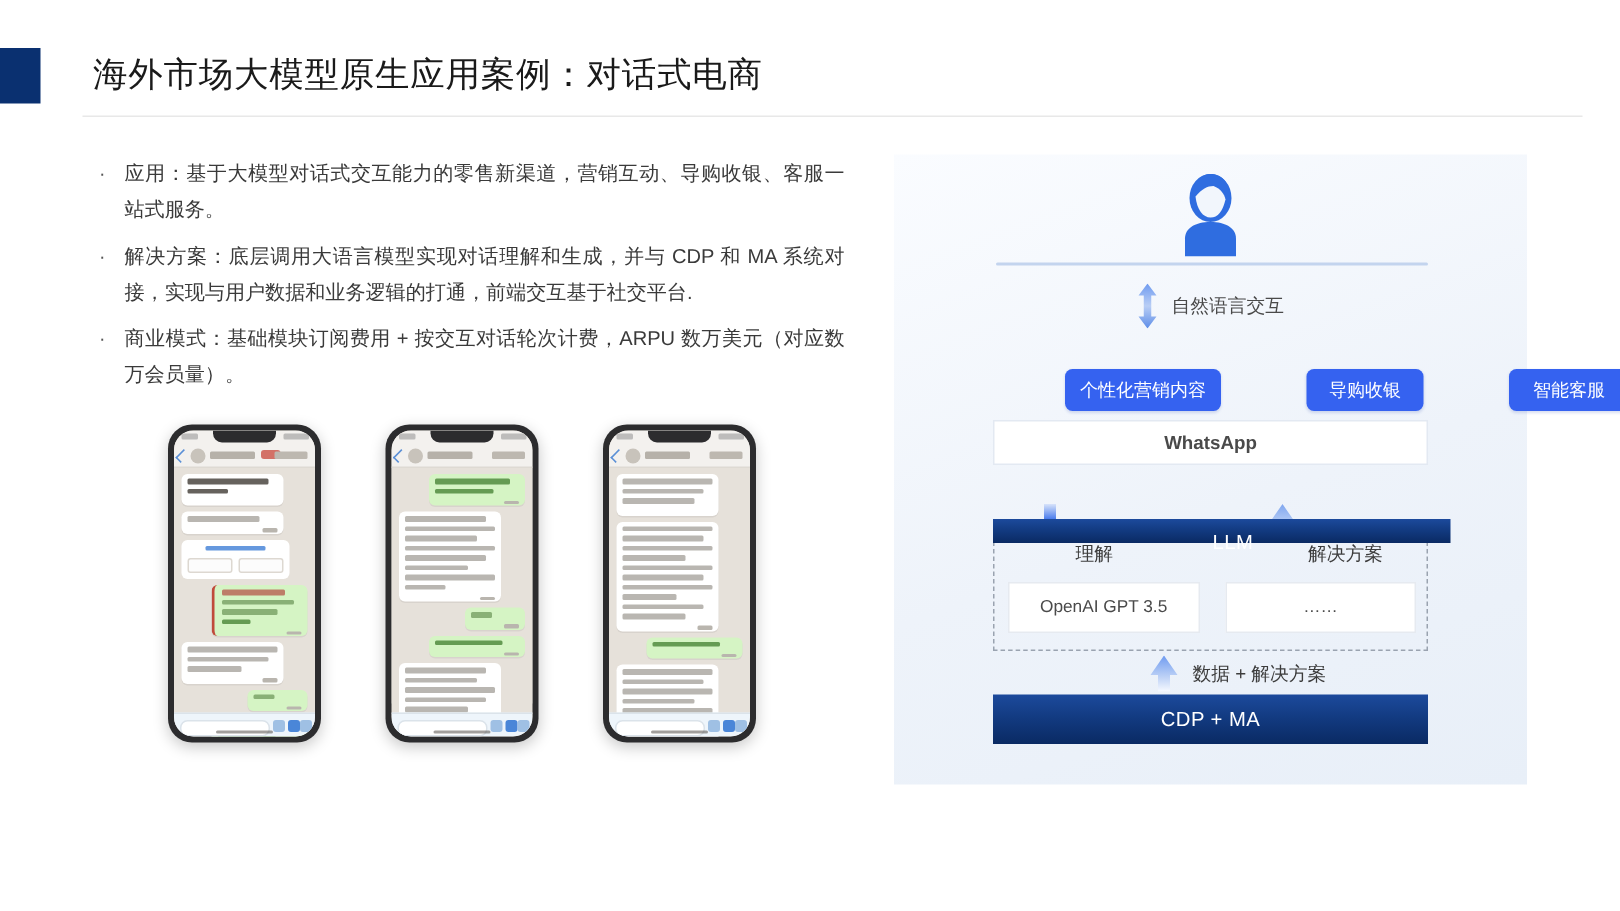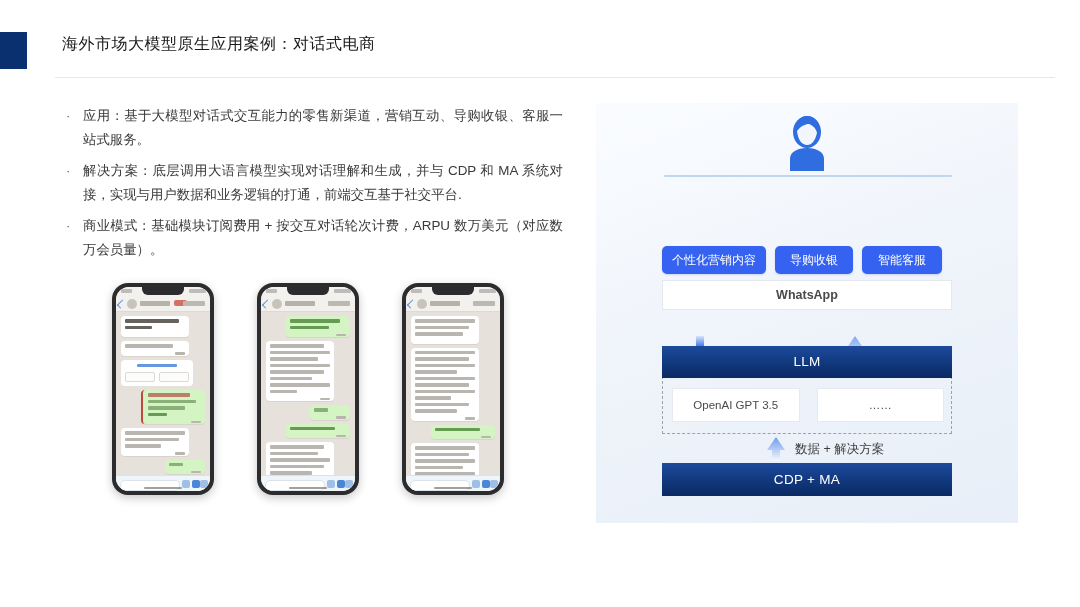--- a/index.html
+++ b/index.html
@@ -25,21 +25,21 @@
   }
   .header-accent {
     position: absolute;
     left: 0; top: 32px;
     width: 27px; height: 37px;
     background: #0a3070;
   }
   .header-title {
     position: absolute;
     left: 62px; top: 34px;
-    font-size: 16px;
+    font-size: 23px;
     letter-spacing: 0.5px;
     color: #1a1a1a;
     white-space: nowrap;
     font-weight: 400;
   }
   .header-rule {
     position: absolute;
     left: 55px; top: 77px;
     width: 1000px; height: 1px;
     background: #e8e8e8;
@@ -332,20 +332,21 @@
     color: #ffffff;
     border-radius: 5px;
     font-size: 12px;
     height: 28px;
     line-height: 28px;
     text-align: center;
     flex: 0 0 auto;
     padding: 0 9px;
     box-shadow: 0 1px 2px rgba(40,70,180,.18);
     white-space: nowrap;
+    margin-left: 48px;
   }
   .chan-btn.w1 { width: 104px; padding: 0; }
   .chan-btn.w2 { width: 78px; padding: 0; }
   .chan-btn.w3 { width: 80px; padding: 0; }
   .platform-bar {
     position: absolute;
     left: 66px; top: 177px;
     width: 290px; height: 30px;
     background: #ffffff;
     border: 1px solid #e3e9f2;
@@ -377,27 +378,28 @@
   .llm-group {
     position: absolute;
     left: 66px; top: 243px;
     width: 290px; height: 88px;
     border: 1px dashed #9aa3b0;
     box-sizing: border-box;
   }
   .llm-header {
     position: absolute;
     left: -1px; top: -1px;
-    width: 290px; height: 32px;
+    width: 290px; height: 16px;
     background: linear-gradient(180deg,#1c4a9c 0%,#123a80 48%,#0a2a63 100%);
     color: #ffffff;
     font-size: 13.5px;
     line-height: 32px;
     text-align: center;
     letter-spacing: .3px;
+    padding-left: 15px;
   }
   .llm-models {
     position: absolute;
     left: 9px; top: 41px;
     width: 272px;
     display: flex;
     gap: 17px;
   }
   .model-box {
     flex: 1;
@@ -643,20 +645,33 @@
 
   <svg class="avatar-icon" viewBox="0 0 52 56">
     <ellipse cx="26" cy="17" rx="14" ry="16" fill="#2f6de0"></ellipse>
     <path d="M14 17 C14 6 20 1 26 1 C33 1 39 6 39 17 C36 13 33 9 27 8 C22 11 18 14 14 19 Z" fill="#2f6de0"></path>
     <path d="M16 16 C20 11 24 9 28 9 C33 11 35 14 36 18 C34 26 31 30 26 30 C21 30 17 25 16 16 Z" fill="#f2f6fc"></path>
     <path d="M9 56 L9 44 C9 37 16 33 26 33 C36 33 43 37 43 44 L43 56 Z" fill="#2f6de0"></path>
   </svg>
 
   <div class="divider-line"></div>
 
+  <div class="nl-row">
+    <svg width="14" height="30" viewBox="0 0 14 30">
+      <defs>
+        <linearGradient id="gdbl" x1="0" y1="0" x2="0" y2="1">
+          <stop offset="0%" stop-color="#6f9bf0"></stop>
+          <stop offset="50%" stop-color="#b9cef5"></stop>
+          <stop offset="100%" stop-color="#5d8de8"></stop>
+        </linearGradient>
+      </defs>
+      <path d="M7 0 L13 8 L9.5 8 L9.5 22 L13 22 L7 30 L1 22 L4.5 22 L4.5 8 L1 8 Z" fill="url(#gdbl)"></path>
+    </svg>
+    <span class="label">自然语言交互</span>
+  </div>
 
   <div class="chan-btns">
     <div class="chan-btn w1">个性化营销内容</div>
     <div class="chan-btn w2">导购收银</div>
     <div class="chan-btn w3">智能客服</div>
   </div>
 
   <div class="platform-bar">WhatsApp</div>
 
   <div class="arrow-row">

